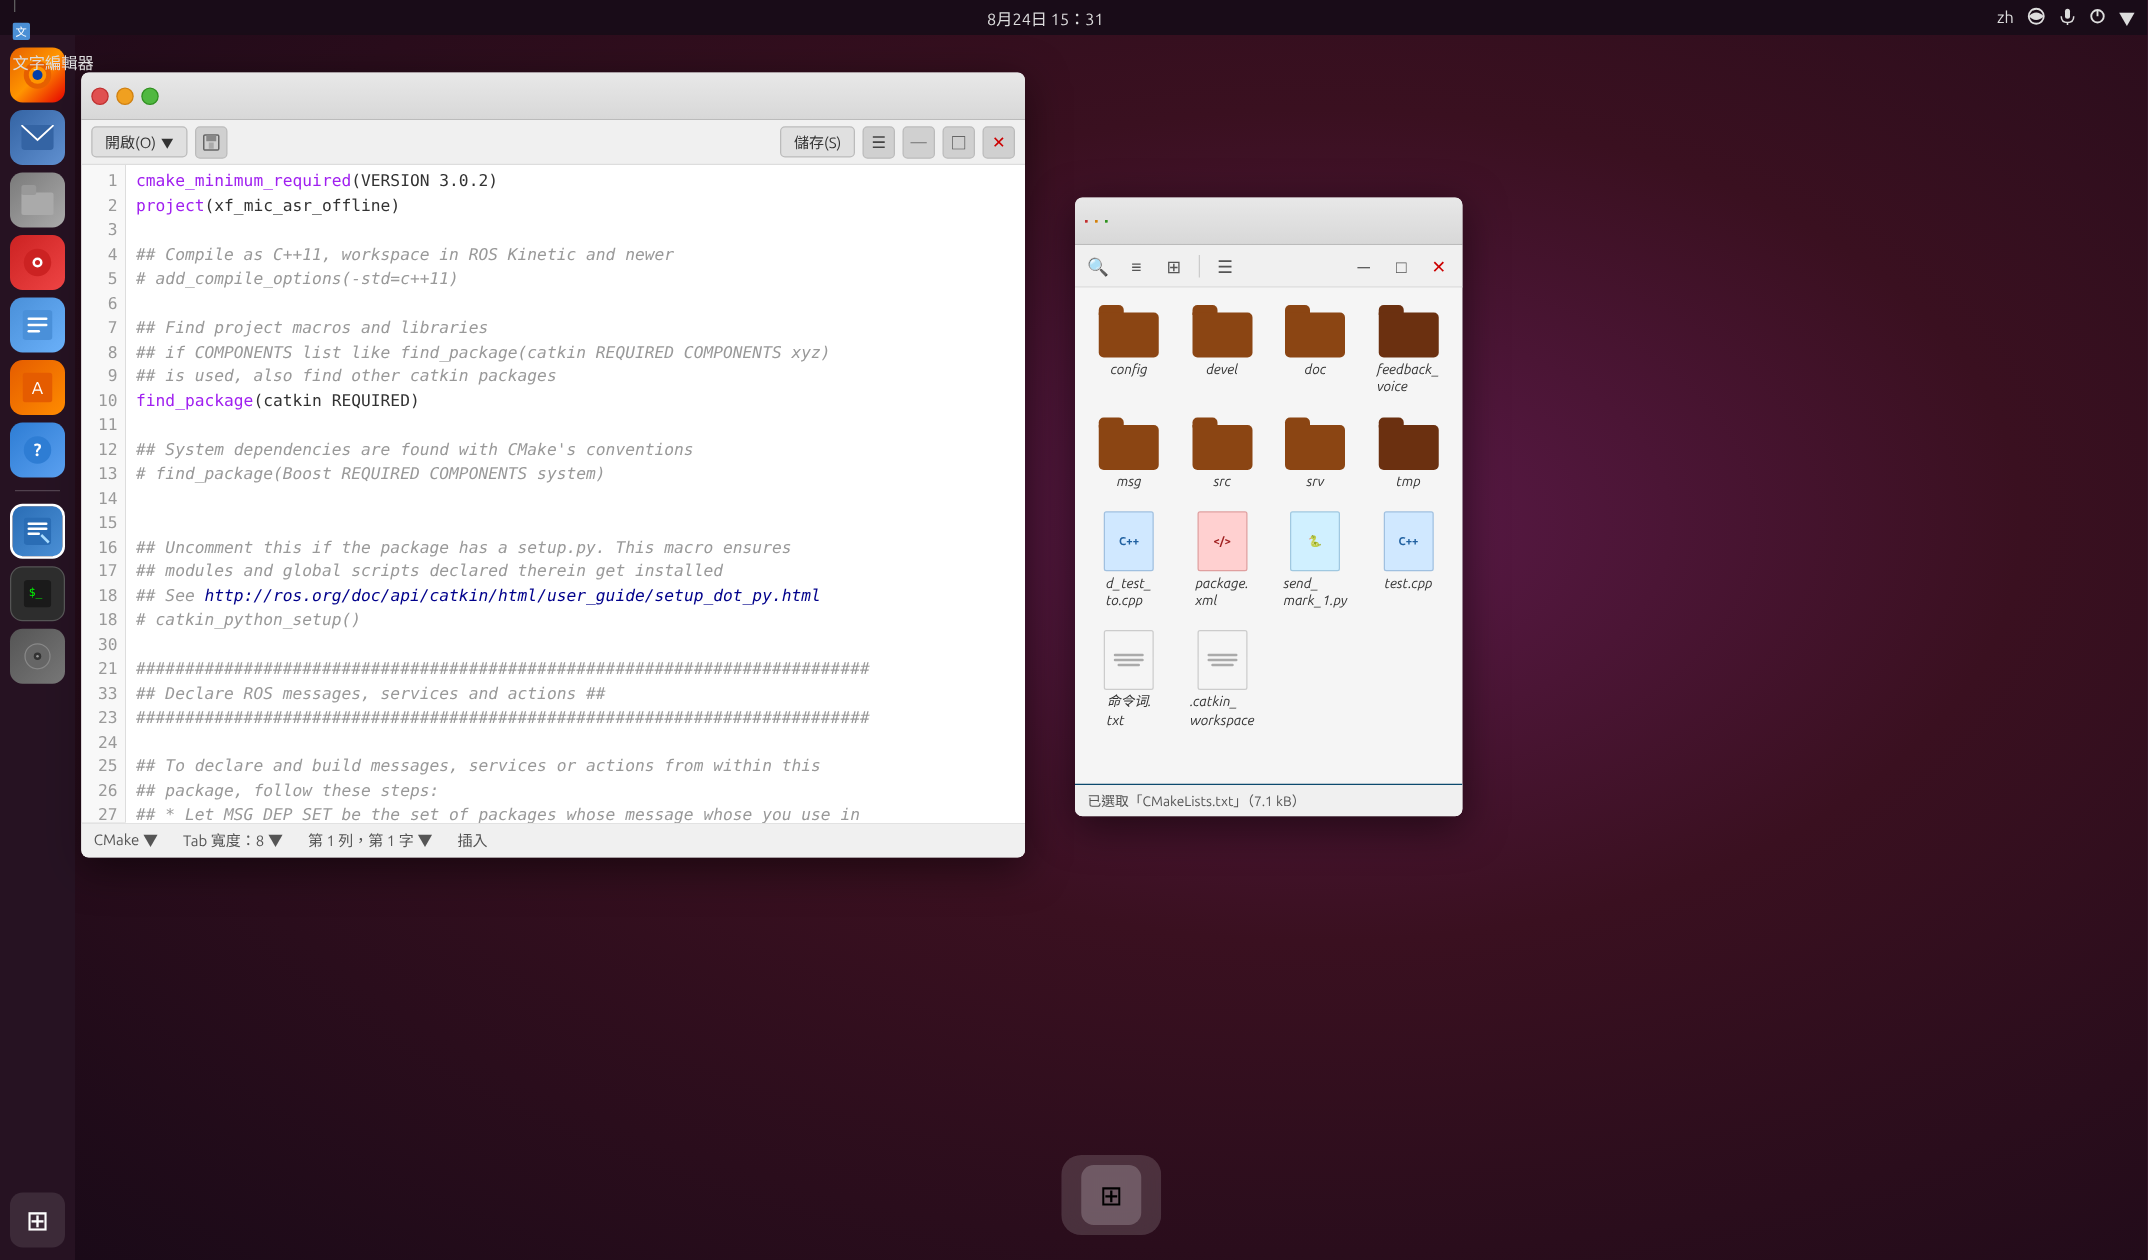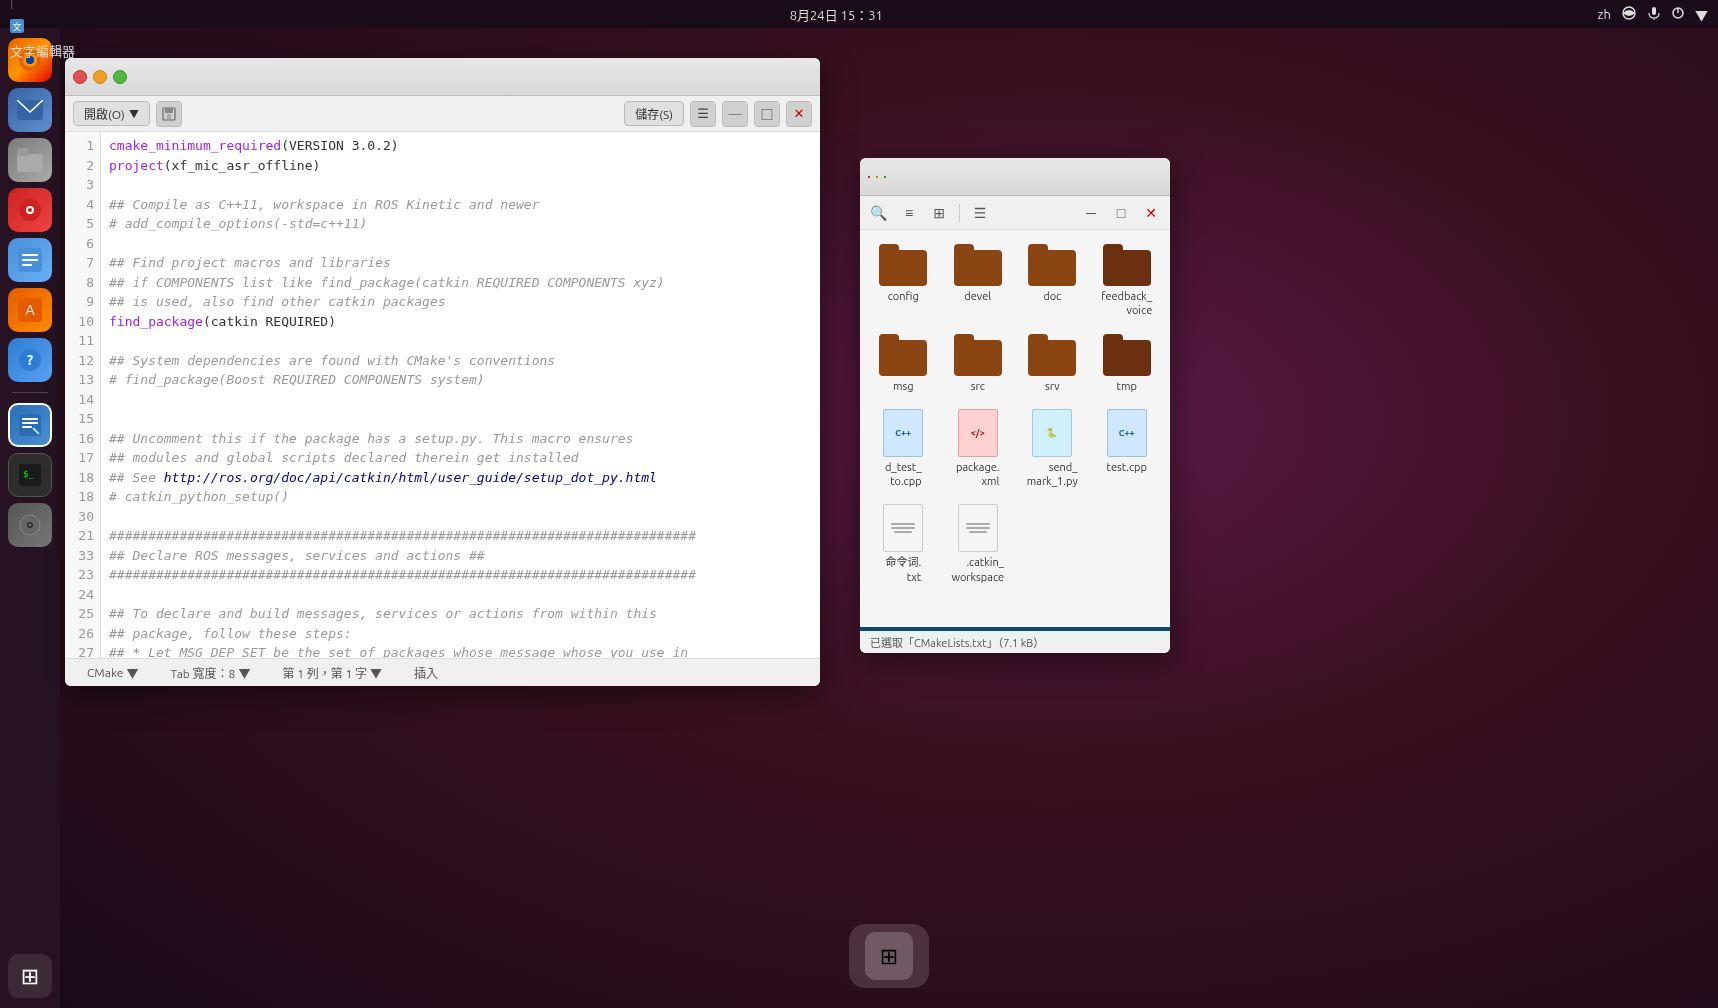--- a/index.html
+++ b/index.html
@@ -195,21 +195,20 @@
       padding: 0 10px;
       gap: 20px;
       font-size: 12px;
       color: #555;
       flex-shrink: 0;
     }
     .status-item {
       display: flex;
       align-items: center;
       gap: 4px;
-      margin-left: 12px;
     }
     .status-dropdown {
       cursor: pointer;
       display: flex;
       align-items: center;
       gap: 3px;
     }
 
     
     #file-manager {
@@ -318,34 +317,35 @@
     }
     .file-body.cpp { background: #d0e8ff; border: 1px solid #a0c0e0; }
     .file-body.xml { background: #ffd0d0; border: 1px solid #e0a0a0; }
     .file-body.py { background: #d0f0ff; border: 1px solid #a0c8e0; }
     .file-body.txt { background: #f5f5f5; border: 1px solid #ccc; }
     .file-body.catkin { background: #f5f5f5; border: 1px solid #ccc; }
 
     .file-label {
       font-size: 11px;
       color: #333;
-      text-align: right;
+      text-align: left;
       word-break: break-all;
       line-height: 1.3;
       max-width: 70px;
+      font-style: italic;
     }
     .fm-ext {
       font-size: 10px;
       font-weight: bold;
       color: #555;
     }
 
     #fm-statusbar {
       background: #f0f0f0;
-      border-top: 4px solid #0c4a6e;
+      border-top: 1px solid #0c4a6e;
       height: 26px;
       display: flex;
       align-items: center;
       padding: 0 10px;
       font-size: 11px;
       color: #555;
       flex-shrink: 0;
     }
     .desktop-dock {
       background: rgba(255,255,255,0.15);

